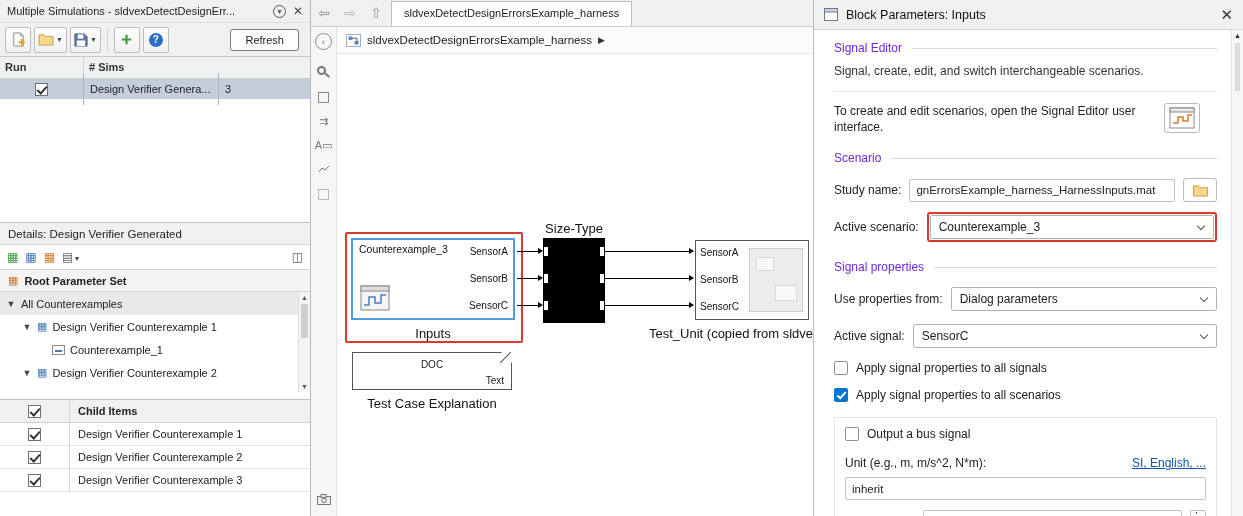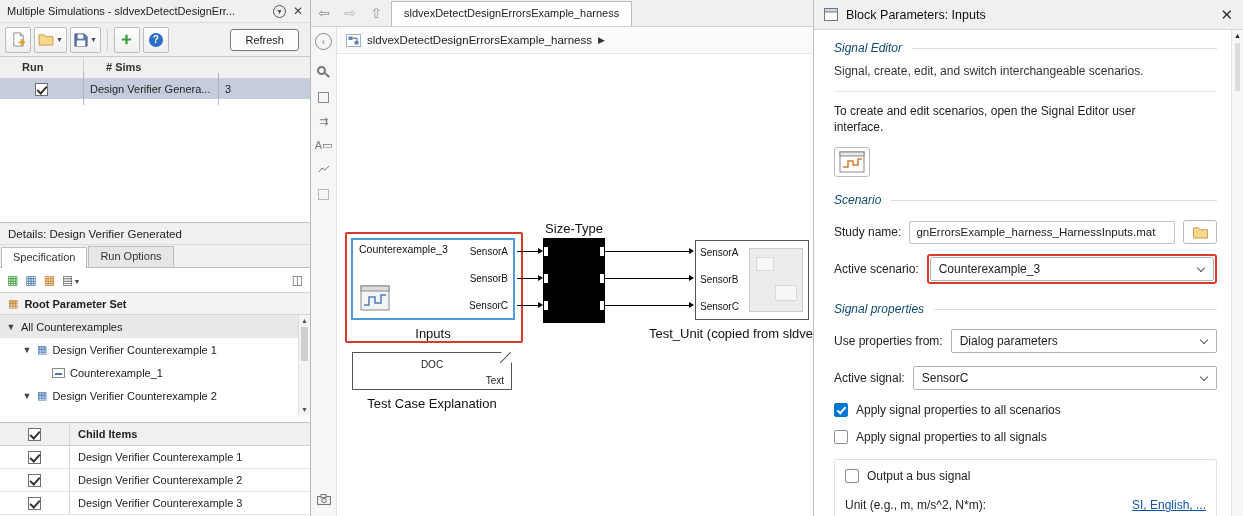--- a/index.html
+++ b/index.html
@@ -12,21 +12,21 @@
   .lp-title { flex:1; font-size:11px; color:#222; white-space:nowrap; overflow:hidden; }
   .lp-circle { width:13px; height:13px; border:1px solid #555; border-radius:50%; font-size:8px; line-height:11px; text-align:center; color:#555; flex:none; }
   .lp-x { font-size:12px; color:#444; flex:none; }
   .lp-toolbar { height:34px; background:#f0f0f0; border-bottom:1px solid #c9c9c9; display:flex; align-items:center; gap:3px; padding:0 5px; }
   .tbtn { height:26px; min-width:26px; border:1px solid #bdbdbd; background:linear-gradient(#fefefe,#f0f0f0); border-radius:2px; display:flex; align-items:center; justify-content:center; gap:2px; padding:0 3px; }
   .dd { font-size:7px; color:#444; }
   .tb-sep { width:1px; height:22px; background:#cfcfcf; margin:0 3px; }
   .help-ic { width:14px; height:14px; border-radius:50%; background:#2a6fc9; color:#fff; font-size:10px; font-weight:bold; text-align:center; line-height:14px; }
   .btn-refresh { margin-left:auto; margin-right:6px; height:22px; padding:0 14px; border:1px solid #7a7a7a; border-radius:3px; background:#fdfdfd; font-size:11px; color:#222; font-family:inherit; }
   .st-header { display:flex; height:22px; background:#f0f0f0; border-bottom:1px solid #cfcfcf; font-size:11px; font-weight:bold; color:#333; }
-  .st-h { padding:4px 22px; border-right:1px solid #cfcfcf; }
+  .st-h { padding:4px 5px; border-right:1px solid #cfcfcf; }
   .st-h.c1 { width:84px; } .st-h.c2 { width:135px; } .st-h.c3 { flex:1; border-right:none; }
   .st-row { display:flex; height:20px; background:#c5cddd; align-items:center; font-size:11px; color:#222; }
   .st-c { padding:16px 6px; border-right:1px solid #aeb6c6; height:100%; display:flex; align-items:center; }
   .st-c.c1 { width:84px; justify-content:center; }
   .st-c.c2 { width:135px; } .st-c.c3 { flex:1; border-right:none; }
   .lp-spacer { height:123px; background:#fff; }
   .lp-details { height:23px; background:#f0f0f0; border-top:1px solid #c2c2c2; border-bottom:1px solid #dcdcdc; display:flex; align-items:center; padding:0 8px; font-size:11.5px; color:#222; }
   .lp-tabs { height:23px; background:#f0f0f0; border-bottom:1px solid #bdbdbd; display:flex; align-items:flex-end; padding-left:1px; font-size:11px; }
   .lp-tab { padding:3px 11px 4px; border:1px solid #bdbdbd; border-bottom:none; background:#e6e6e6; color:#333; margin-right:1px; height:21px; }
   .lp-tab.active { background:#fff; position:relative; top:1px; }
@@ -91,25 +91,25 @@
 
   
   .right-panel { position:absolute; left:813px; top:0; width:430px; height:516px; background:#fff; border-left:1px solid #bdbdbd; }
   .rp-header { height:30px; background:#f0f0f0; border-bottom:1px solid #d6d6d6; display:flex; align-items:center; gap:8px; padding:0 10px; font-size:12.5px; color:#111; }
   .rp-x { margin-left:auto; font-size:15px; color:#333; }
   .rp-sb { position:absolute; top:30px; right:0; bottom:0; width:12px; background:#f7f7f7; border-left:1px solid #e3e3e3; }
   .rp-sb .up { position:absolute; top:2px; left:0; right:0; text-align:center; font-size:7px; color:#222; }
   .rp-sb .thumb { position:absolute; top:13px; left:3px; right:3px; height:48px; background:#dcdcdc; }
   .rp-body { position:absolute; top:30px; left:20px; right:26px; bottom:0; overflow:hidden; font-size:12px; color:#222; }
   .grp { display:flex; align-items:center; gap:10px; margin-top:11px; }
-  .grp .t { white-space:nowrap; color:#0c4a6e;font-style:italic; }
+  .grp .t { white-space:nowrap; color:#6d28d9; }
   .grp .l { flex:1; height:1px; background:#dadada; }
   .desc { margin-top:9px; color:#333; }
   .sep { height:1px; background:#e9e9e9; margin-top:13px; }
-  .hintrow { display:flex; margin-top:11px; gap:12px; align-items:flex-start;flex-direction:column; }
+  .hintrow { display:flex; margin-top:11px; gap:12px; align-items:flex-start; }
   .hint { width:318px; line-height:1.35; }
   .sqbtn { width:36px; height:30px; border:1px solid #b9b9b9; border-radius:3px; background:#fff; display:flex; align-items:center; justify-content:center; flex:none; }
   .sqbtn.short { height:24px; width:34px; }
   .frow { display:flex; align-items:center; gap:8px; margin-top:13px; }
   .fi { flex:1; height:23px; border:1px solid #c3c3c3; border-radius:2px; padding:0 6px; font-size:11.5px; font-family:inherit; color:#222; background:#fff; min-width:0; }
   .selbox { position:relative; flex:1; height:24px; border:1px solid #b3b3b3; border-radius:2px; background:#fff; display:flex; align-items:center; padding:0 24px 0 8px; }
   .chev { position:absolute; right:9px; top:7px; width:6px; height:6px; border-right:1.5px solid #555; border-bottom:1.5px solid #555; transform:rotate(45deg); }
   .redwrap { flex:1; border:2px solid #d83a2b; border-radius:3px; padding:1px; display:flex; }
   .cbrow { display:flex; align-items:center; gap:8px; margin-top:13px; }
   .cb2 { width:14px; height:14px; border:1px solid #8f8f8f; border-radius:2px; background:#fff; flex:none; position:relative; }
@@ -172,24 +172,20 @@
     </div>
     <div class="st-row">
       <span class="st-c c1">
           <span class="cb checked"></span>
         </span>
       <span class="st-c c2">Design Verifier Genera...</span>
       <span class="st-c c3">3</span>
     </div>
     <div class="lp-spacer"></div>
     <div class="lp-details">Details: Design Verifier Generated</div>
-    <div class="lp-tabs">
-      <span class="lp-tab active">Specification</span>
-      <span class="lp-tab">Run Options</span>
-    </div>
     <div class="lp-ttoolbar">
       <span class="mini" style="color:#3d9c3d">▦</span>
       <span class="mini" style="color:#4a7ab5">▦</span>
       <span class="mini" style="color:#c87f2e">▦</span>
       <span class="mini" style="color:#666">▤<span class="dd">▼</span></span>
       <span class="mini right" style="color:#666">◫</span>
     </div>
     <div class="lp-treehead">
       <span class="grid-ic" style="color:#c87f2e">▦</span>
       <span>Root Parameter Set</span>
@@ -415,26 +411,26 @@
         </span>
       </div>
       <div class="frow">
         <span>Active signal:</span>
         <span class="selbox">
           <span>SensorC</span>
           <span class="chev"></span>
         </span>
       </div>
       <div class="cbrow">
+        <span class="cb2"></span>
+        <span>Apply signal properties to all signals</span>
+      </div>
+      <div class="cbrow">
         <span class="cb2 checked"></span>
         <span>Apply signal properties to all scenarios</span>
-      </div>
-      <div class="cbrow">
-        <span class="cb2"></span>
-        <span>Apply signal properties to all signals</span>
       </div>
 
       <div class="gbox">
         <div class="cbrow first">
           <span class="cb2"></span>
           <span>Output a bus signal</span>
         </div>
         <div class="unit-row">
           <span>Unit (e.g., m, m/s^2, N*m):</span>
           <a class="link" href="#">SI, English, ...</a>

